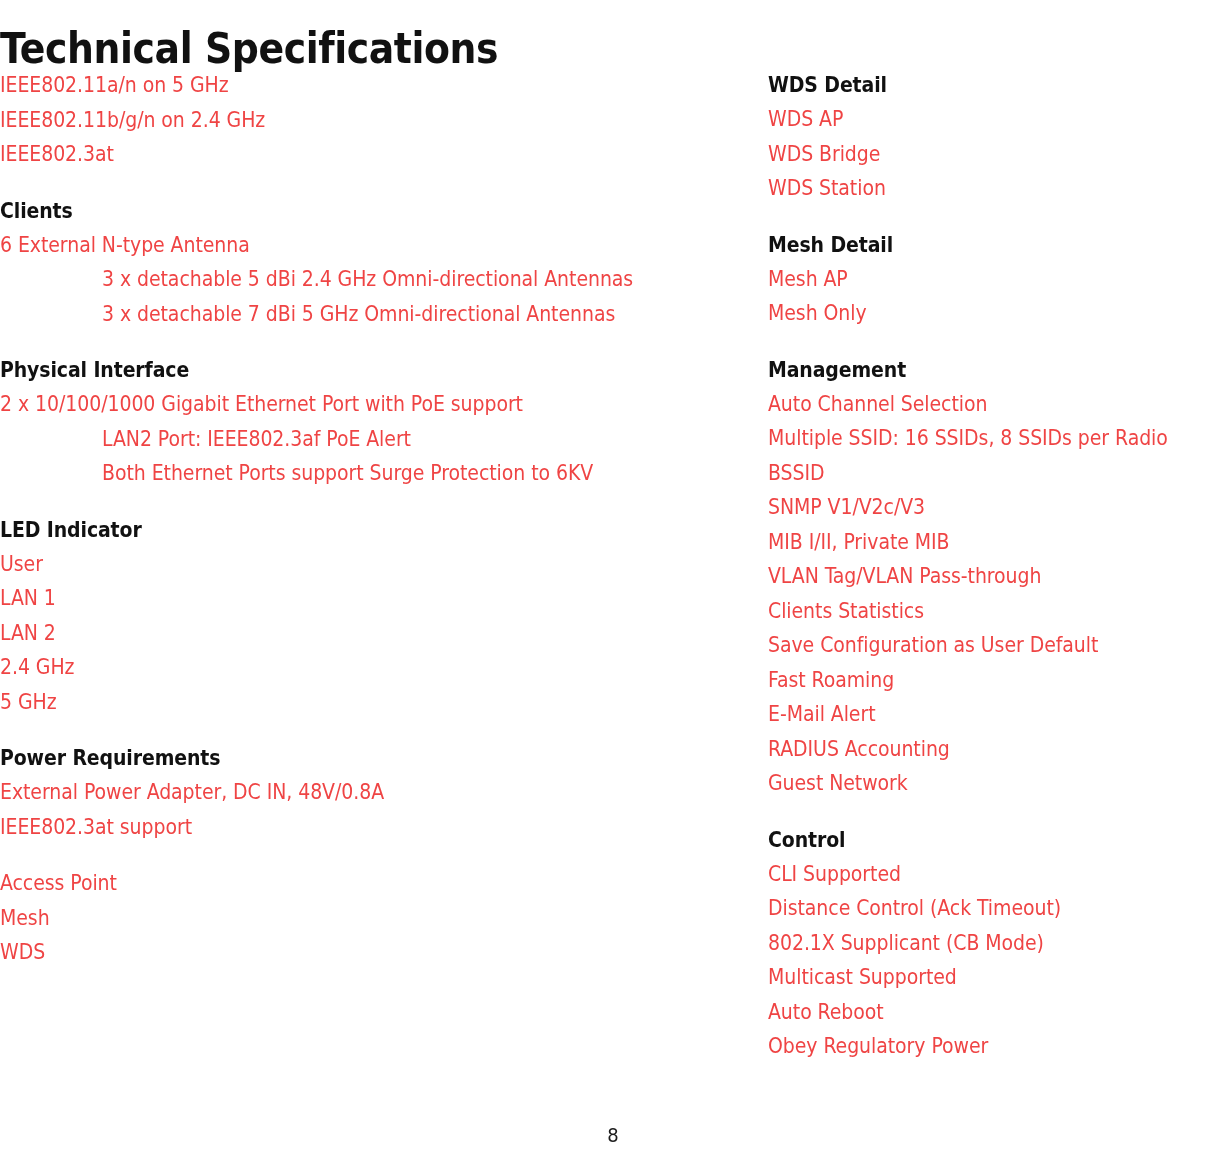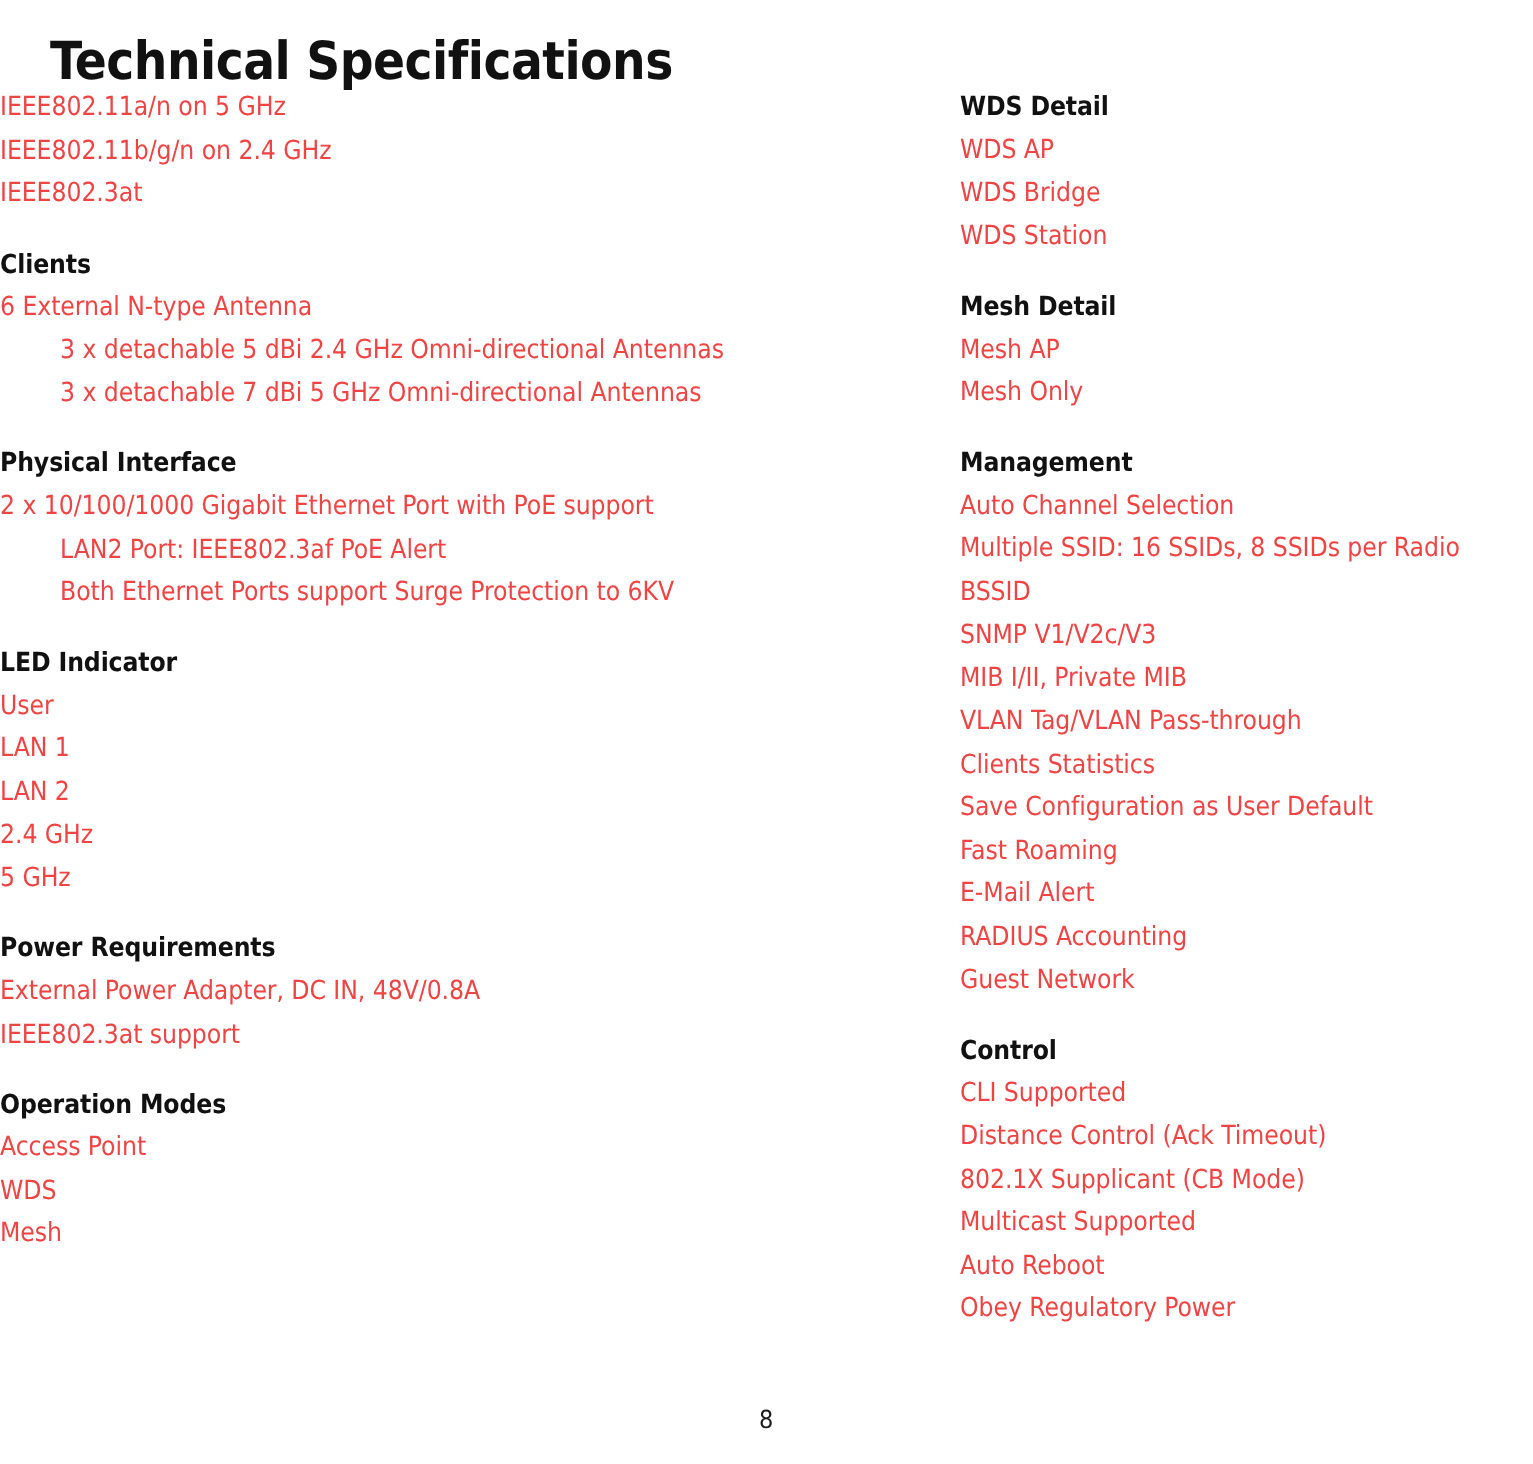--- a/index.html
+++ b/index.html
@@ -28,21 +28,20 @@
     position: absolute;
     left: 0px;
     top: -2px;
     font-size: 42px;
     font-weight: bold;
     letter-spacing: -0.4px;
     line-height: 46px;
     color: #111111;
     white-space: nowrap;
     font-stretch: condensed;
-    padding-left: 40px;
   }
 
   .columns {
     position: absolute;
     left: 0;
     top: 68px;
     width: 1226px;
   }
 
   .col {
@@ -68,21 +67,21 @@
   .sec-item {
     font-size: 21px;
     font-weight: normal;
     line-height: 34.5px;
     letter-spacing: -0.05px;
     color: #ef4444;
     white-space: nowrap;
     font-stretch: condensed;
   }
 
-  .sec-item.indent { padding-left: 48px; }
+  .sec-item.indent { padding-left: 102px; }
 
   .page-number {
     position: absolute;
     left: 0;
     right: 0;
     top: 1122px;
     text-align: center;
     font-size: 20px;
     line-height: 26px;
     color: #1b1b1b;
@@ -123,24 +122,23 @@
           <div class="sec-item">LAN 2</div>
           <div class="sec-item">2.4 GHz</div>
           <div class="sec-item">5 GHz</div>
         </div>
         <div class="section">
           <div class="sec-heading">Power Requirements</div>
           <div class="sec-item">External Power Adapter, DC IN, 48V/0.8A</div>
           <div class="sec-item">IEEE802.3at support</div>
         </div>
         <div class="section">
-          <div class="sec-heading">Operation Modes</div>
           <div class="sec-item">Access Point</div>
+          <div class="sec-item">Mesh</div>
           <div class="sec-item">WDS</div>
-          <div class="sec-item">Mesh</div>
         </div>
       </div>
 
     <div class="col col-right" id="right-column">
         <div class="section">
           <div class="sec-heading">WDS Detail</div>
           <div class="sec-item">WDS AP</div>
           <div class="sec-item">WDS Bridge</div>
           <div class="sec-item">WDS Station</div>
         </div>

